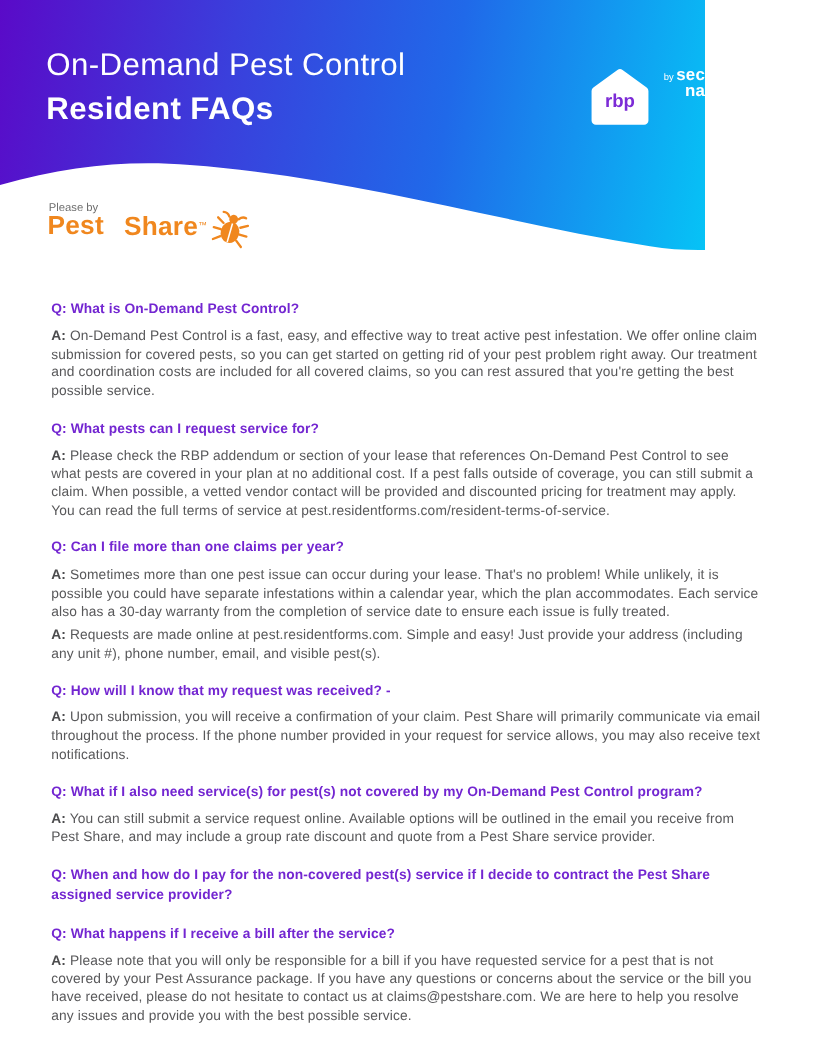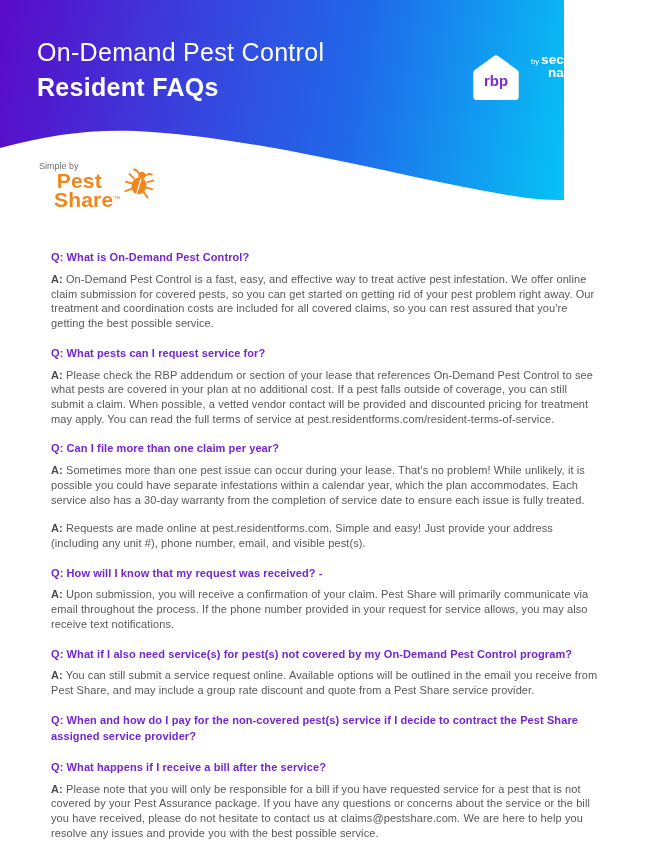--- a/index.html
+++ b/index.html
@@ -25,29 +25,29 @@
   .rbp-badge{width:56px;height:56px;display:block;}
   .sn-wrap{margin-left:7px;color:#fff;display:flex;align-items:flex-start;margin-top:4px;}
   .sn-by{font-size:7.5px;font-weight:400;margin-top:3px;margin-right:2px;}
   .sn-name{font-weight:700;font-size:13.5px;line-height:12.5px;letter-spacing:.2px;}
   .sn-line2{margin-left:7px;}
 
   
   .powered{position:absolute;left:38px;top:161px;z-index:3;}
   .powered-label{font-size:9px;color:#6e6e6e;font-weight:400;margin:0 0 1px 1px;}
   .ps-row{display:flex;align-items:flex-start;}
-  .ps-col{display:flex;flex-direction:column;align-items:center;}
+  .ps-col{display:flex;flex-direction:row;}
   .ps-word{color:#f0871e;font-weight:700;font-size:21px;line-height:18px;letter-spacing:.2px;}
   .ps-word2{margin-left:16px;}
   .ps-tm{font-size:7px;vertical-align:6px;font-weight:400;}
   .bug{width:31px;height:32px;margin-left:3px;margin-top:-4px;display:block;}
 
   
   .main{padding:20px 37px 30px 37px;}
-  .faq{margin:14px;}
+  .faq{margin:4px;}
   .q{
     margin:15px 0 6px 0;font-size:11px;font-weight:700;color:#7326d1;
     line-height:1.45;letter-spacing:.1px;
   }
   .faq:first-child .q{margin-top:0;}
   .a{
     margin:0;font-size:11px;color:#58585a;line-height:1.335;letter-spacing:.1px;
   }
   .ap{font-weight:700;color:#4c4c4e;}
 </style>
@@ -75,21 +75,21 @@
           <span class="sn-line2">nature</span>
         </span>
       </div>
     </div>
 
     <svg class="wave" viewBox="0 0 650 95" preserveAspectRatio="none">
       <path d="M0,27 C55,12 100,7 152,11 C285,21 400,57 520,76 C565,83.5 615,76 650,66 L650,95 L0,95 Z" fill="#ffffff"></path>
     </svg>
 
     <div class="powered">
-      <p class="powered-label">Simple by</p>
+      <p class="powered-label">Please by</p>
       <div class="ps-row">
         <div class="ps-col">
           <span class="ps-word">Pest</span>
           <span class="ps-word ps-word2"><span>Share</span><span class="ps-tm">™</span></span>
         </div>
         <svg class="bug" viewBox="0 0 40 40">
           <g transform="rotate(16 20 20)" stroke="#f0871e" fill="none" stroke-width="2.4" stroke-linecap="round">
             <path d="M15,7 Q12,3 8,4"></path>
               <path d="M25,7 Q28,3 32,4"></path>
             <path d="M11,15 L4,11"></path>
@@ -115,21 +115,21 @@
       <h3 class="q">Q: What is On-Demand Pest Control?</h3>
       <p class="a"><span class="ap">A:</span> <span>On-Demand Pest Control is a fast, easy, and effective way to treat active pest infestation. We offer online claim submission for covered pests, so you can get started on getting rid of your pest problem right away. Our treatment and coordination costs are included for all covered claims, so you can rest assured that you're getting the best possible service.</span></p>
     </section>
 
     <section class="faq">
       <h3 class="q">Q: What pests can I request service for?</h3>
       <p class="a"><span class="ap">A:</span> <span>Please check the RBP addendum or section of your lease that references On-Demand Pest Control to see what pests are covered in your plan at no additional cost. If a pest falls outside of coverage, you can still submit a claim. When possible, a vetted vendor contact will be provided and discounted pricing for treatment may apply. You can read the full terms of service at pest.residentforms.com/resident-terms-of-service.</span></p>
     </section>
 
     <section class="faq">
-      <h3 class="q">Q: Can I file more than one claim per year?</h3>
+      <h3 class="q">Q: Can I file more than one claims per year?</h3>
       <p class="a"><span class="ap">A:</span> <span>Sometimes more than one pest issue can occur during your lease. That's no problem! While unlikely, it is possible you could have separate infestations within a calendar year, which the plan accommodates. Each service also has a 30-day warranty from the completion of service date to ensure each issue is fully treated.</span></p>
     </section>
 
     <section class="faq">
       <p class="a"><span class="ap">A:</span> <span>Requests are made online at pest.residentforms.com. Simple and easy! Just provide your address (including any unit #), phone number, email, and visible pest(s).</span></p>
     </section>
 
     <section class="faq">
       <h3 class="q">Q: How will I know that my request was received? -</h3>
       <p class="a"><span class="ap">A:</span> <span>Upon submission, you will receive a confirmation of your claim. Pest Share will primarily communicate via email throughout the process. If the phone number provided in your request for service allows, you may also receive text notifications.</span></p>

